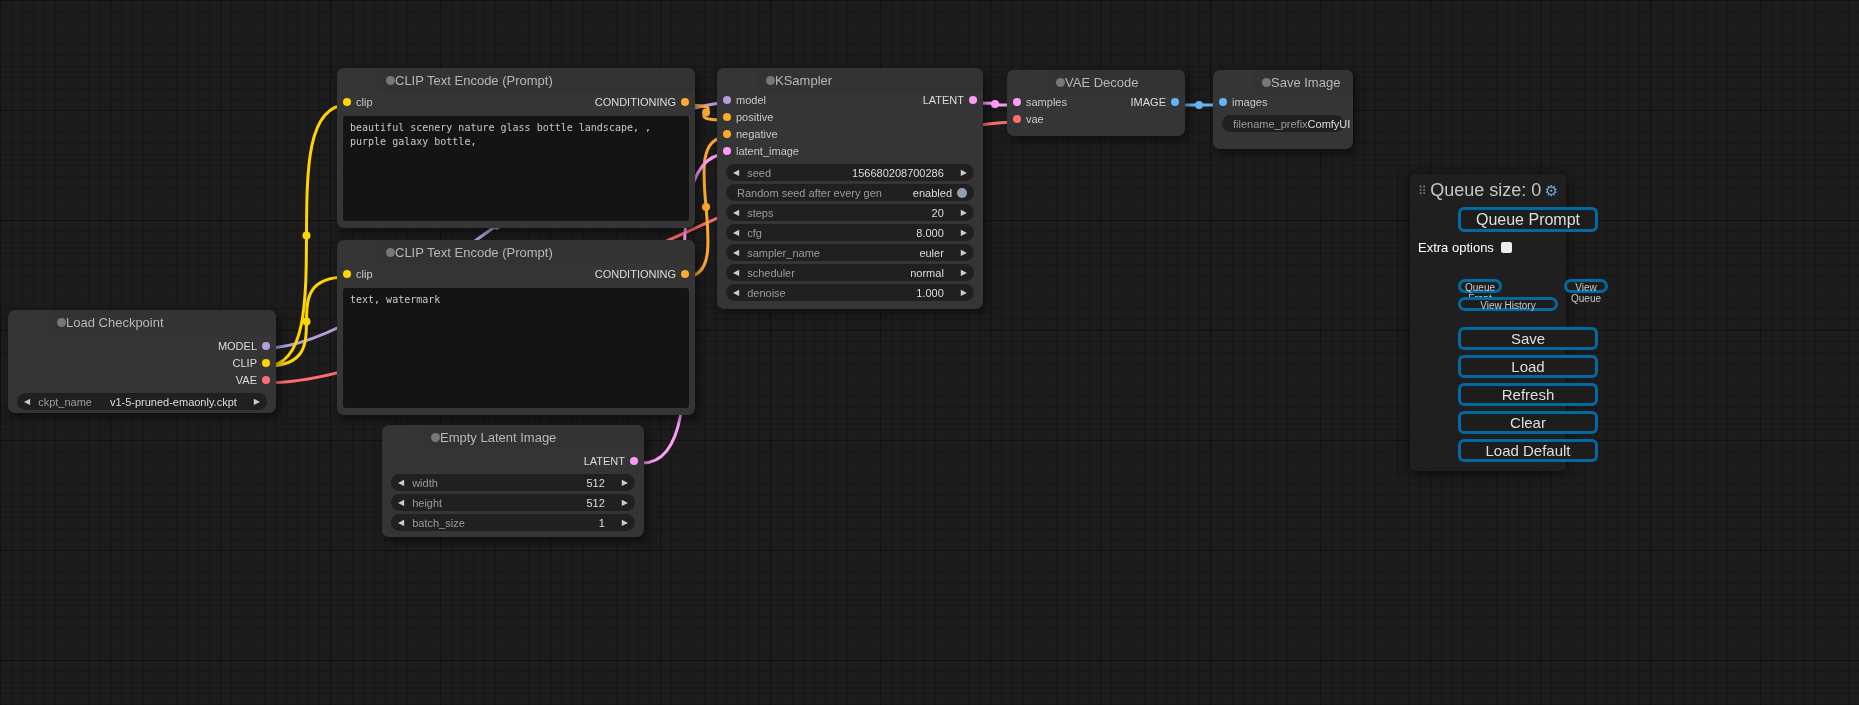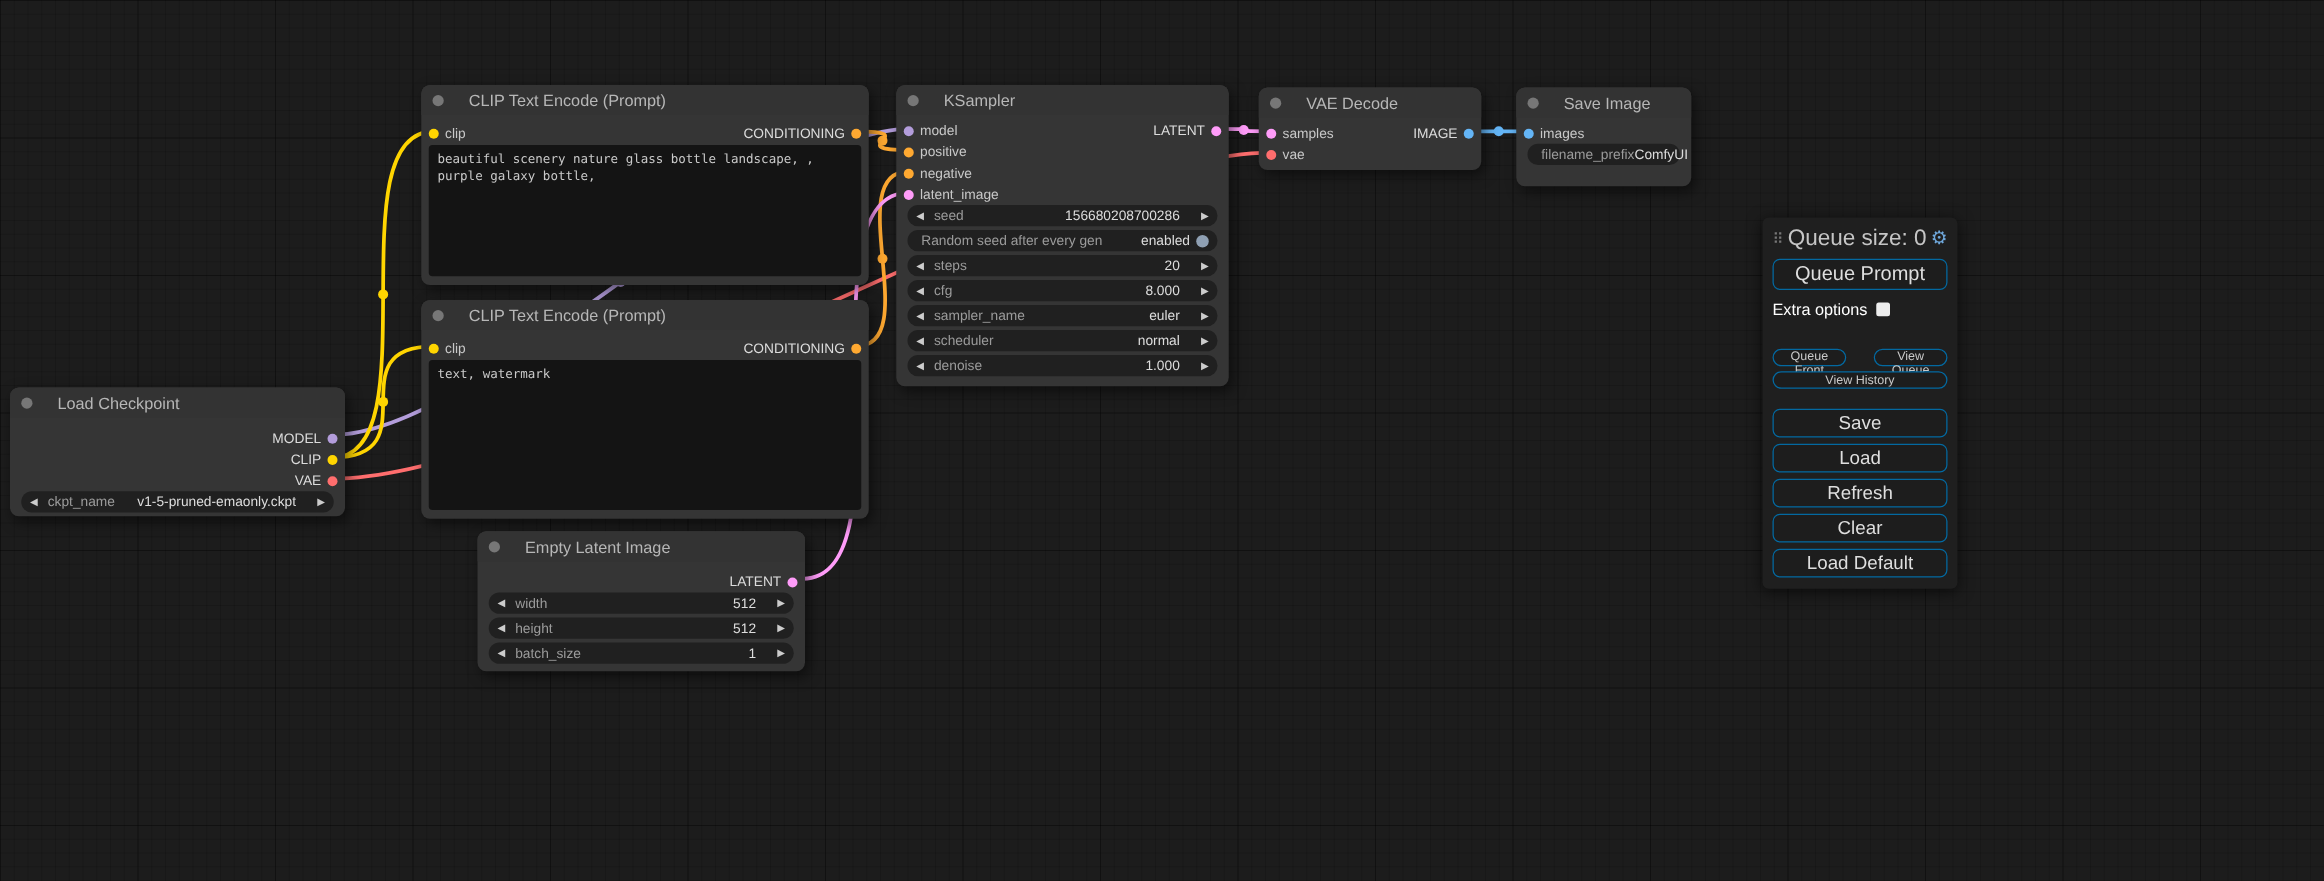--- a/index.html
+++ b/index.html
@@ -21,27 +21,27 @@
 
   .node {
     position: absolute; z-index: 2;
     background: #353535;
     border-radius: 7px;
     box-shadow: 3px 4px 10px rgba(0,0,0,0.5);
   }
   .node-header {
     height: 24px; background: #333333;
     border-radius: 7px 7px 0 0;
-    display: flex; align-items: center; gap: 20px; padding: 0 9px;
+    display: flex; align-items: center; gap: 0; padding: 0 9px; margin-left: 40px;
   }
   .collapse-dot { width: 9px; height: 9px; border-radius: 50%; background: #777; flex: none; }
   .node-title { font-size: 13px; color: #b7b7b7; white-space: nowrap; }
 
   .rows { padding-top: 2px; }
-  .slot-row { height: 17px; display: flex; align-items: flex-end; padding: 0 6px; gap: 40px; }
+  .slot-row { height: 17px; display: flex; align-items: flex-start; padding: 0 6px; gap: 40px; }
   .slot { display: flex; align-items: center; gap: 5px; font-size: 11px; white-space: nowrap; }
   .slot.in { color: #c8c8c8; }
   .slot.out { color: #dcdcdc; margin-left: auto; }
   .dot { width: 8px; height: 8px; border-radius: 50%; flex: none; background: #888; }
 
   .widgets { padding: 2px 9px 0 9px; }
   .widget {
     height: 17px; margin-bottom: 3px;
     background: #202020; border-radius: 9px;
     display: flex; align-items: center; padding: 0 7px;
@@ -68,22 +68,22 @@
     box-shadow: 0 2px 12px rgba(0,0,0,0.6);
     padding: 6px 8px 9px 8px;
     display: flex; flex-direction: column;
   }
   .qp-top { display: flex; align-items: center; justify-content: space-between; margin-bottom: 6px; }
   .drag-handle { color: #777; font-size: 12px; cursor: grab; }
   .queue-size { color: #c5c5c5; font-size: 18px; }
   .gear { font-size: 15px; cursor: pointer; line-height: 1; }
   #queue-panel button {
     font-family: "Liberation Sans", sans-serif;
-    background: #1d1d1d; border: 1px solid #0369a1; color: #dedede;
-    border-radius: 6px; cursor: pointer; display: block; width: 100%;
+    background: #1d1d1d; border: 3px solid #0369a1; color: #dedede;
+    border-radius: 6px; cursor: pointer; display: block; width: 100%; margin-left: 40px;
   }
   .qp-primary { height: 25px; font-size: 16px; margin-bottom: 8px; }
   .qp-extra { display: flex; align-items: center; gap: 7px; color: #ffffff; font-size: 13px; margin-bottom: 24px; }
   .checkbox { width: 11px; height: 11px; background: #ededed; border-radius: 2px; cursor: pointer; }
   .qp-smallrow { display: flex; gap: 22px; margin-bottom: 4px; }
   .qp-smallrow.center { justify-content: center; }
   #queue-panel button.qp-small { height: 14px; font-size: 10px; color: #c9c9c9; border-radius: 8px; padding: 0 4px; line-height: 11px; flex: 1; }
   .qp-smallrow.center button.qp-small { flex: 0 0 60%; }
   #queue-panel button.qp-big { height: 23px; font-size: 15px; margin-top: 5px; }
   #queue-panel button.qp-big.first { margin-top: 12px; }

